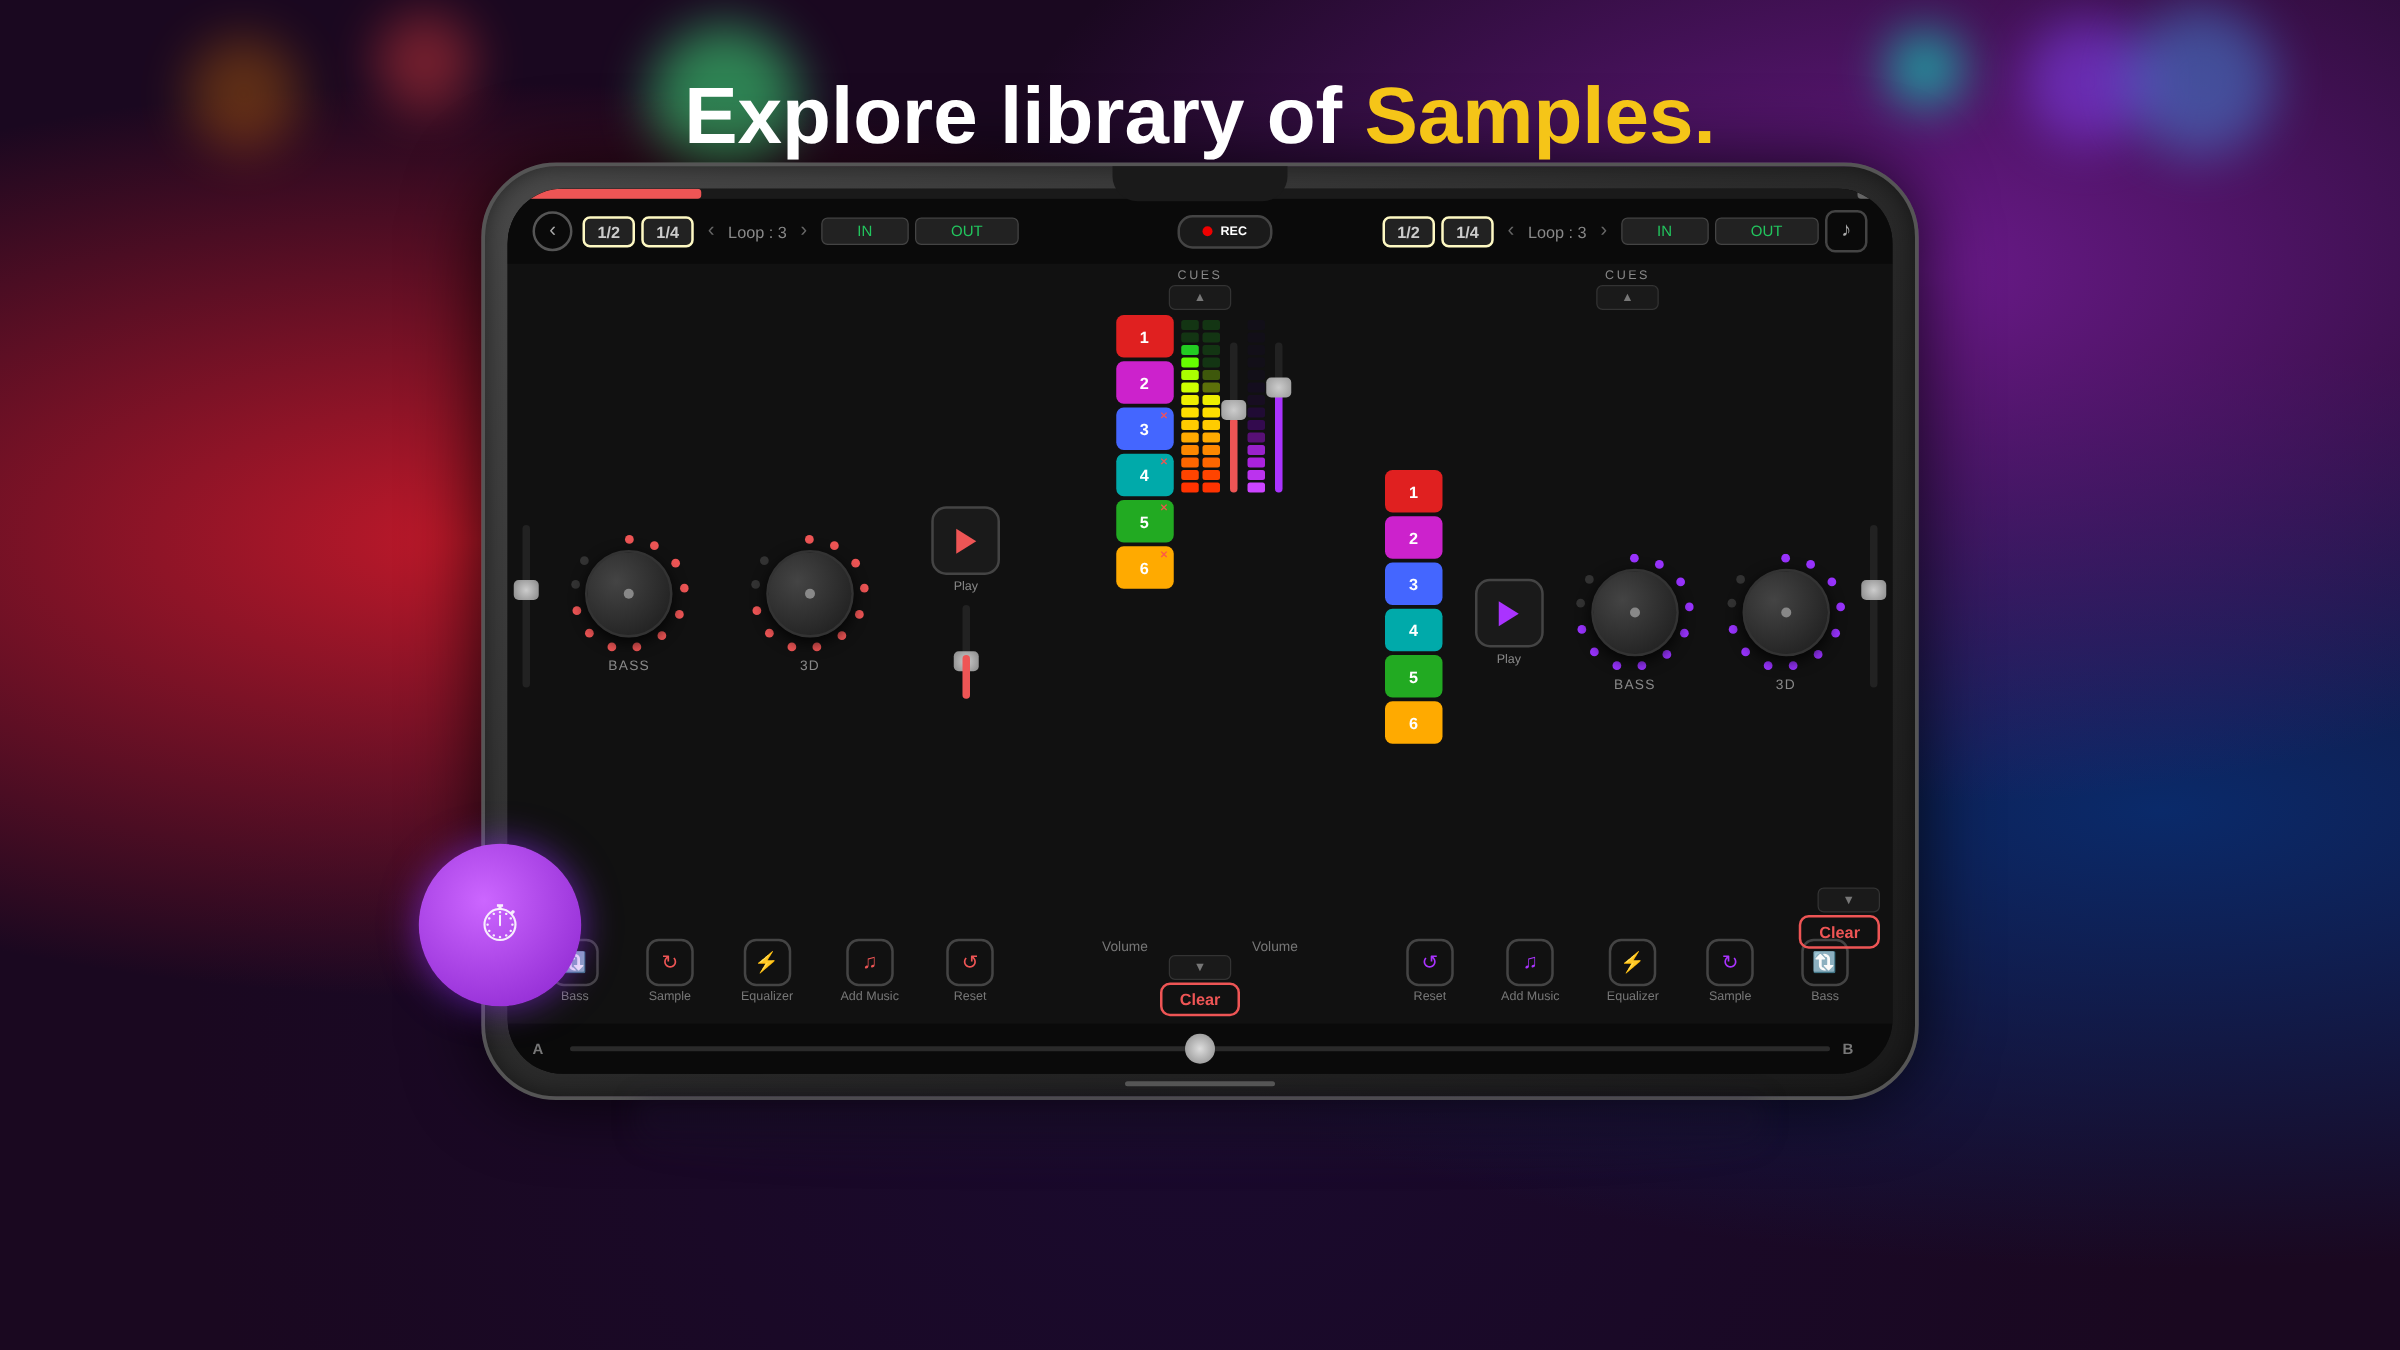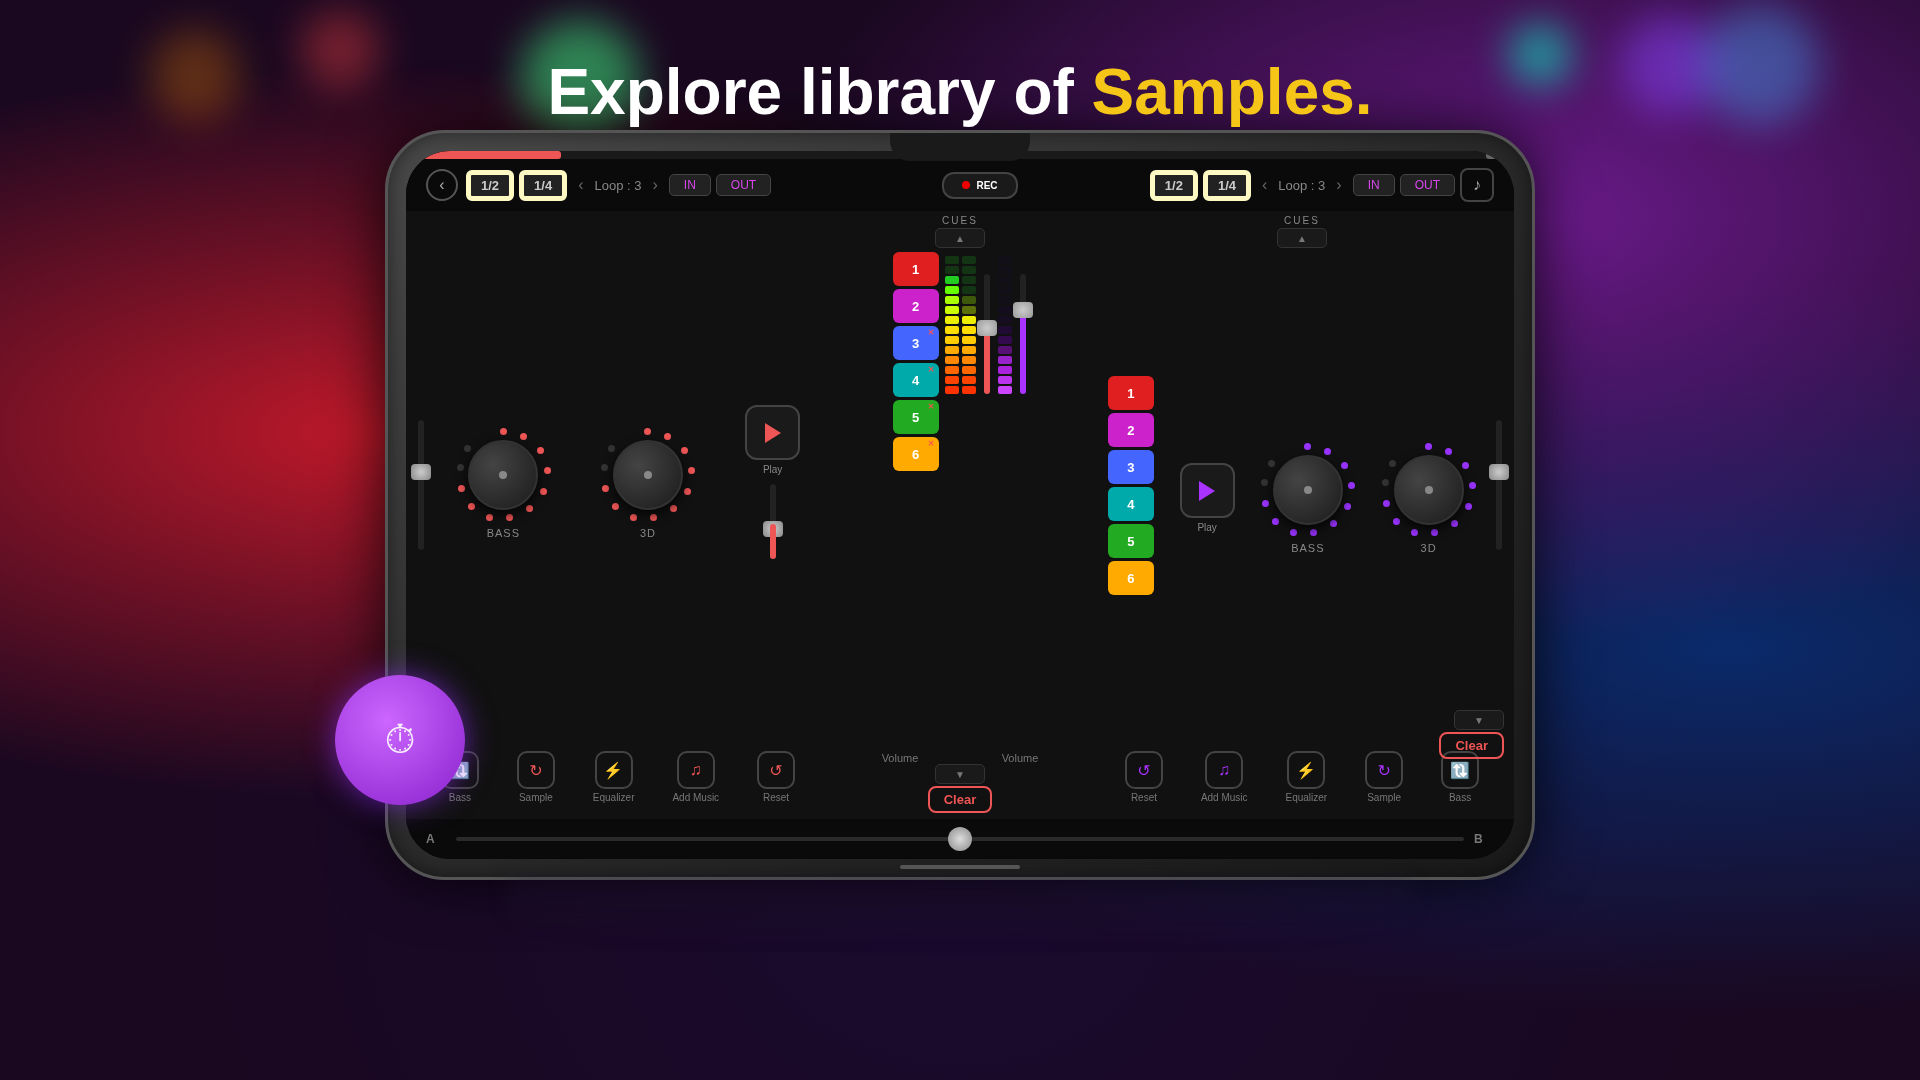--- a/index.html
+++ b/index.html
@@ -122,41 +122,41 @@
       width: 32px; height: 32px;
       border-radius: 50%;
       border: 2px solid #555;
       display: flex; align-items: center; justify-content: center;
       color: #aaa;
       font-size: 16px;
     }
     .loop-btn {
       background: #222;
       color: #ccc;
-      border: 5px solid #fef9c3;
+      border: 2px solid #fef9c3;
       border-radius: 6px;
       padding: 3px 10px;
       font-size: 13px;
       font-weight: bold;
     }
     .arrow-btn {
       color: #666;
       font-size: 16px;
       padding: 2px 6px;
     }
     .loop-label {
       color: #888;
       font-size: 13px;
     }
     .in-out-btn {
       background: #222;
-      color: #d946ef;
+      color: #22c55e;
       border: 1px solid #444;
       border-radius: 5px;
-      padding: 3px 14px;
+      padding: 3px 28px;
       font-size: 12px;
     }
     .rec-btn {
       background: #1a1a1a;
       border: 2px solid #444;
       border-radius: 12px;
       padding: 6px 18px;
       color: white;
       font-size: 10px;
       font-weight: bold;

